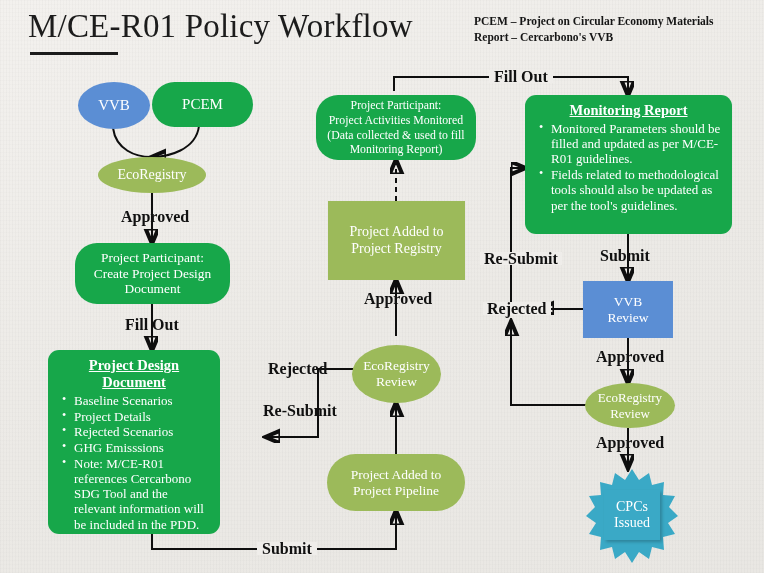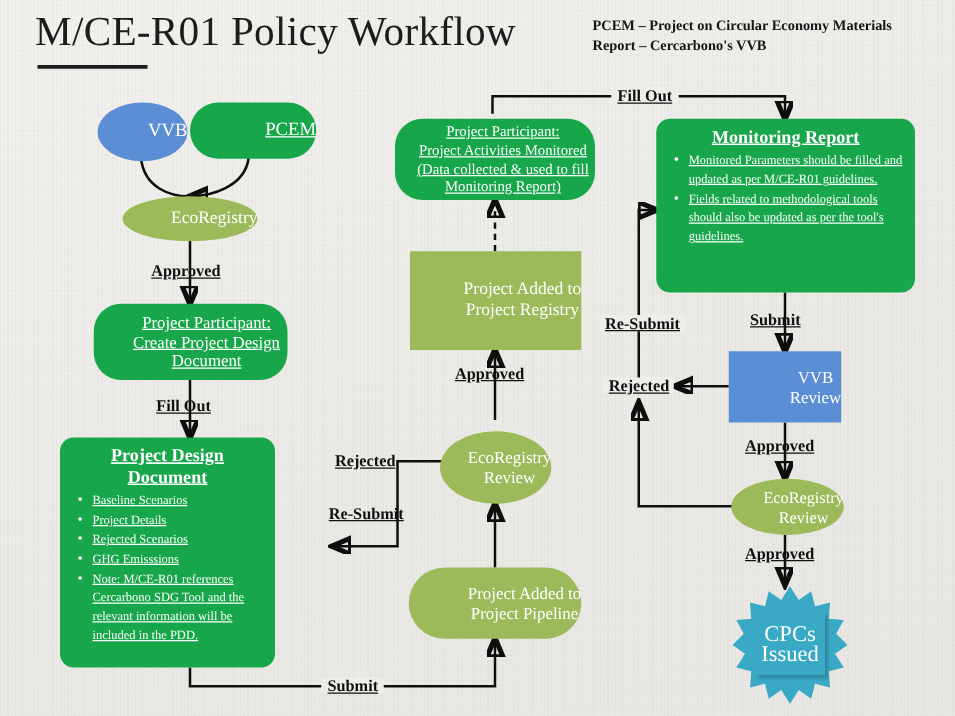--- a/index.html
+++ b/index.html
@@ -58,82 +58,80 @@
     line-height: 15.5px;
     white-space: nowrap;
   }
 
   
   .node {
     position: absolute;
     box-sizing: border-box;
     display: flex;
     align-items: center;
-    justify-content: flex-end;
+    justify-content: center;
     text-align: center;
     color: #ffffff;
     font-family: "Liberation Serif", serif;
     line-height: 1.18;
   }
-  .node.green      { background: #17a74a; text-decoration: underline; }
+  .node.green      { background: #17a74a; }
   .node.olive      { background: #9cba5a; }
   .node.blue       { background: #5b8ed4; }
   .rounded-rect    { border-radius: 22px; }
   .ellipse         { border-radius: 50%; }
   .stadium         { border-radius: 999px; }
   .rect            { border-radius: 0; }
 
   
   .doc-box {
     position: absolute;
     box-sizing: border-box;
     background: #17a74a;
     border-radius: 11px;
     color: #ffffff;
     font-family: "Liberation Serif", serif;
     padding: 7px 9px 8px 9px;
-    text-decoration: underline;
   }
   .doc-title {
     text-align: center;
     font-weight: bold;
     text-decoration: underline;
     font-size: 14.5px;
     margin-bottom: 2px;
   }
   .doc-box ul {
     margin: 0;
     padding-left: 17px;
     list-style: none;
   }
   .doc-box li {
     position: relative;
-    font-size: 10px;
+    font-size: 13px;
     line-height: 15.2px;
     margin-bottom: 0.5px;
   }
   .doc-box li:before {
     content: "\2022";
     position: absolute;
     left: -12px;
     top: -1px;
     font-size: 12px;
   }
 
   
   .edge-label {
     position: absolute;
     font-family: "Liberation Serif", serif;
-    font-size: 13px;
+    font-size: 16px;
     font-weight: bold;
     color: #111111;
     white-space: nowrap;
     background: transparent;
     line-height: 13px;
-    text-decoration: underline;
   }
 
   
   #edges {
     position: absolute;
     left: 0; top: 0;
     width: 764px;
     height: 573px;
     pointer-events: none;
   }
@@ -159,21 +157,21 @@
     top: 22px;
     width: 56px;
     height: 50px;
     background: #3aa9c6;
     display: flex;
     flex-direction: column;
     align-items: center;
     justify-content: center;
     color: #ffffff;
     font-family: "Liberation Serif", serif;
-    font-size: 18px;
+    font-size: 14px;
     line-height: 16px;
     text-align: center;
     box-shadow: 2px 2px 3px rgba(0,0,0,0.22);
   }
 </style>
 </head>
 <body>
 
 <div id="canvas">
 

